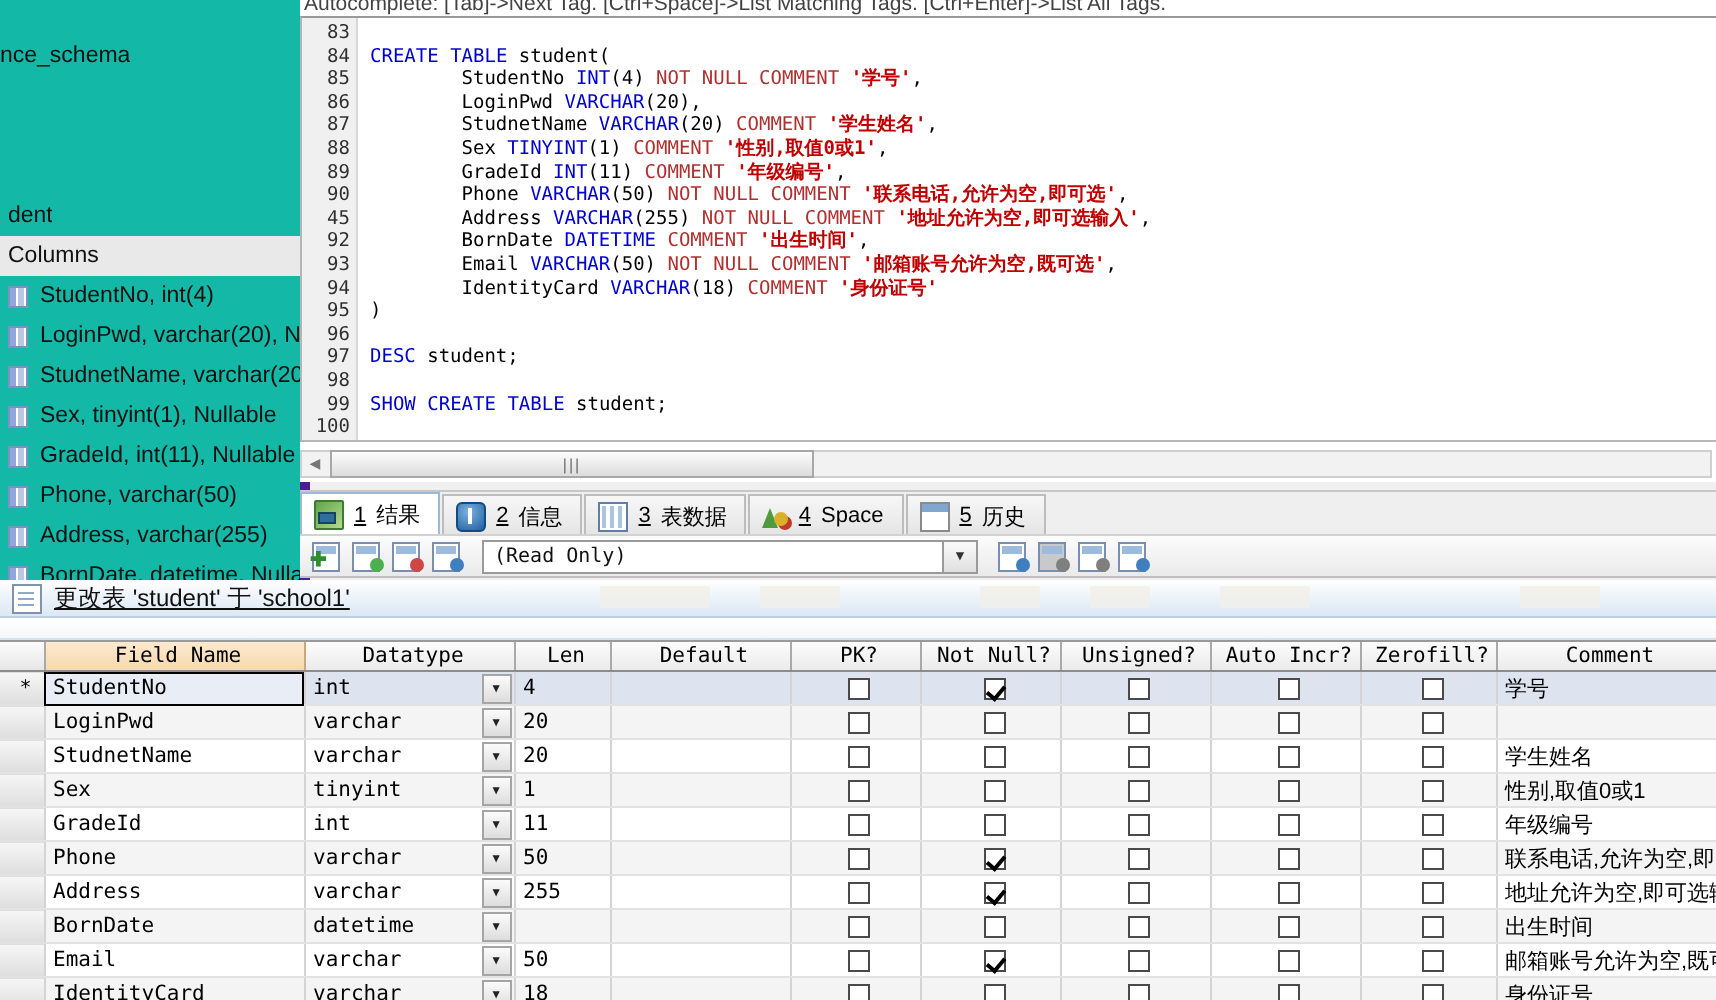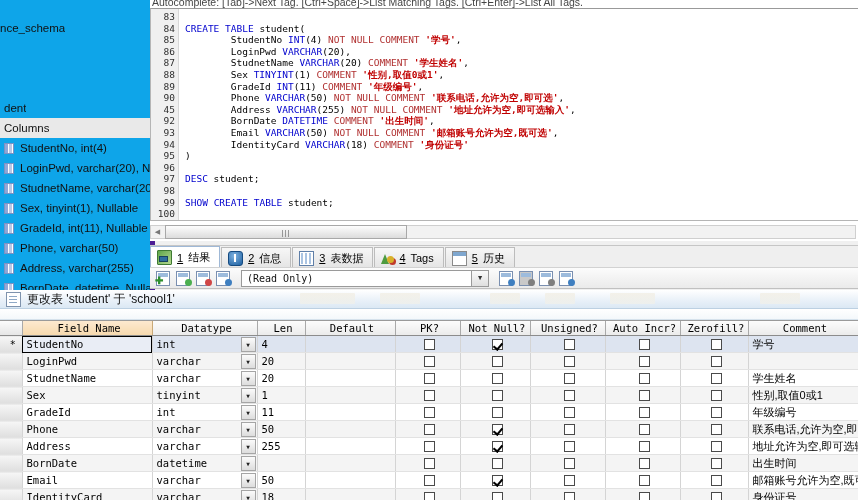--- a/index.html
+++ b/index.html
@@ -9,21 +9,21 @@
     font-family:"Liberation Sans", sans-serif;
     font-size:11px;
     color:#000;
     position:relative;
   }
   .app{position:absolute;left:0;top:0;width:858px;height:500px;overflow:hidden;}
 
   
   .sidebar{
     position:absolute;left:0;top:0;width:150px;height:300px;
-    background:#0ea5e9;
+    background:#14b8a6;
     overflow:hidden;
     border-right:5px solid #4c1d95;
   }
   .tree-row{
     height:20px;line-height:20px;
     padding-left:4px;
     font-size:11.5px;
     color:#111;
     white-space:nowrap;
     display:flex;align-items:center;
@@ -206,20 +206,21 @@
     background:#eef3f8;
     overflow:hidden;
   }
   .lower-title{
     height:19px;display:flex;align-items:center;gap:6px;
     padding-left:6px;
     background:linear-gradient(to bottom,#ffffff,#e8f0f8 60%,#dbe8f4);
     border-bottom:1px solid #bcd0e2;
     font-size:12px;color:#111;
     box-sizing:border-box;
+    text-decoration:underline;
   }
   .doc-icon{
     width:13px;height:13px;background:#fff;border:1px solid #7f93ad;position:relative;flex:0 0 auto;
   }
   .doc-icon::after{content:"";position:absolute;left:2px;top:3px;width:8px;height:1px;
     box-shadow:0 3px 0 #8fa9c6, 0 6px 0 #8fa9c6;background:#8fa9c6;}
   .lower-ghostbar{
     height:10px;
     background:linear-gradient(to bottom,#ffffff,#f4f8fb);
     border-bottom:1px solid #d6e2ec;
@@ -416,21 +417,21 @@
         <span>信息</span>
       </div>
       <div class="tab">
         <span class="ticon table"></span>
         <span class="tnum">3</span>
         <span>表数据</span>
       </div>
       <div class="tab">
         <span class="ticon profile"></span>
         <span class="tnum">4</span>
-        <span>Tags</span>
+        <span>Space</span>
       </div>
       <div class="tab">
         <span class="ticon history"></span>
         <span class="tnum">5</span>
         <span>历史</span>
       </div>
     </div>
   <div class="tabstrip-right">
     <span>◀</span>
     <span>▶</span>

